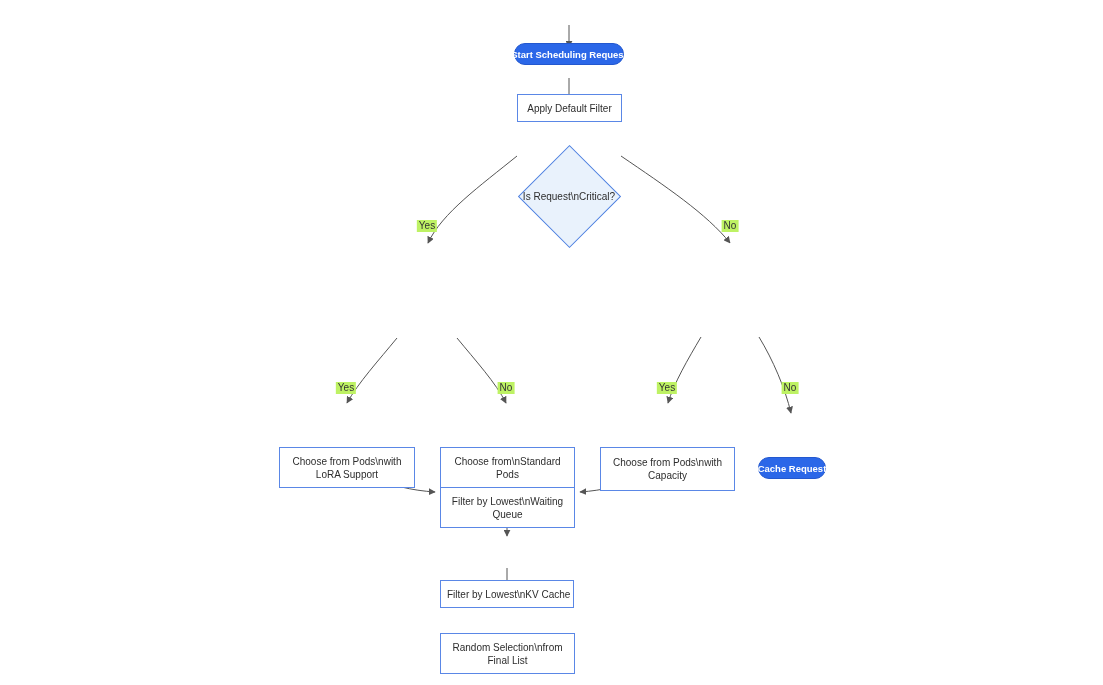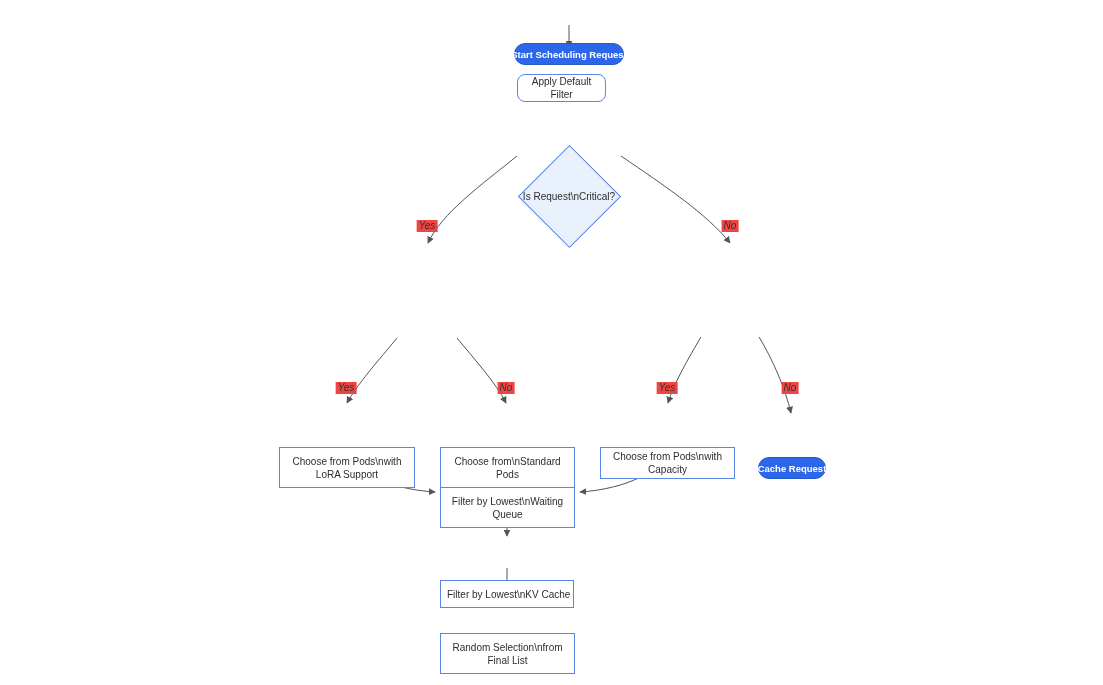--- a/index.html
+++ b/index.html
@@ -27,40 +27,39 @@
 
   .diamond { background:transparent; }
   .diamond .diamond-bg {
     position:absolute; transform:rotate(45deg);
     background:#e9f2fc; border:1.5px solid #4c7fe0; box-sizing:border-box;
   }
   .diamond .node-label { position:relative; white-space:nowrap; }
 
   .edge-label {
     position:absolute; transform:translate(-50%,-50%);
-    background:#ef4444; color:#333333; font-size:10px; line-height:12px;
+    background:#bef264; color:#333333; font-size:10px; line-height:12px;
     padding:0 2px;
-    font-style:italic;
   }
 
   
   #n-start        { left:514px; top:3px;   width:110px; height:22px; }
-  #n-apply        { left:517px; top:34px;  width:89px; height:28px;border-radius:8px; }
+  #n-apply        { left:517px; top:54px;  width:105px; height:28px; }
 
   #n-critical     { left:517px; top:104px; width:104px; height:104px; }
   #n-critical .diamond-bg { width:73px; height:73px; left:15.5px; top:15.5px; }
 
   #n-lora         { left:367px; top:248px; width:120px; height:120px; }
   #n-capacity     { left:670px; top:248px; width:120px; height:120px; }
   #n-lora .diamond-bg, #n-capacity .diamond-bg { width:84px; height:84px; left:18px; top:18px; }
 
   #n-choose-lora     { left:279px; top:407px; width:136px; height:41px; }
   #n-choose-standard { left:440px; top:407px; width:135px; height:41px; }
   #n-choose-standard .node-label { max-width:112px; margin:0 auto; }
-  #n-choose-capacity { left:600px; top:407px; width:135px; height:32px; }
+  #n-choose-capacity { left:600px; top:407px; width:135px; height:44px; }
   #n-drop            { left:758px; top:417px; width:68px;  height:22px; }
 
   #n-filter-queue { left:440px; top:447px; width:135px; height:41px; }
   #n-filter-kv    { left:440px; top:540px; width:134px; height:28px; }
   #n-filter-kv .node-label { white-space:nowrap; }
   #n-random       { left:440px; top:593px; width:135px; height:41px; }
   #n-end          { left:491px; top:659px; width:33px;  height:20px; border-radius:12px; }
 
   
   #el-critical-yes { left:427px; top:226px; }

